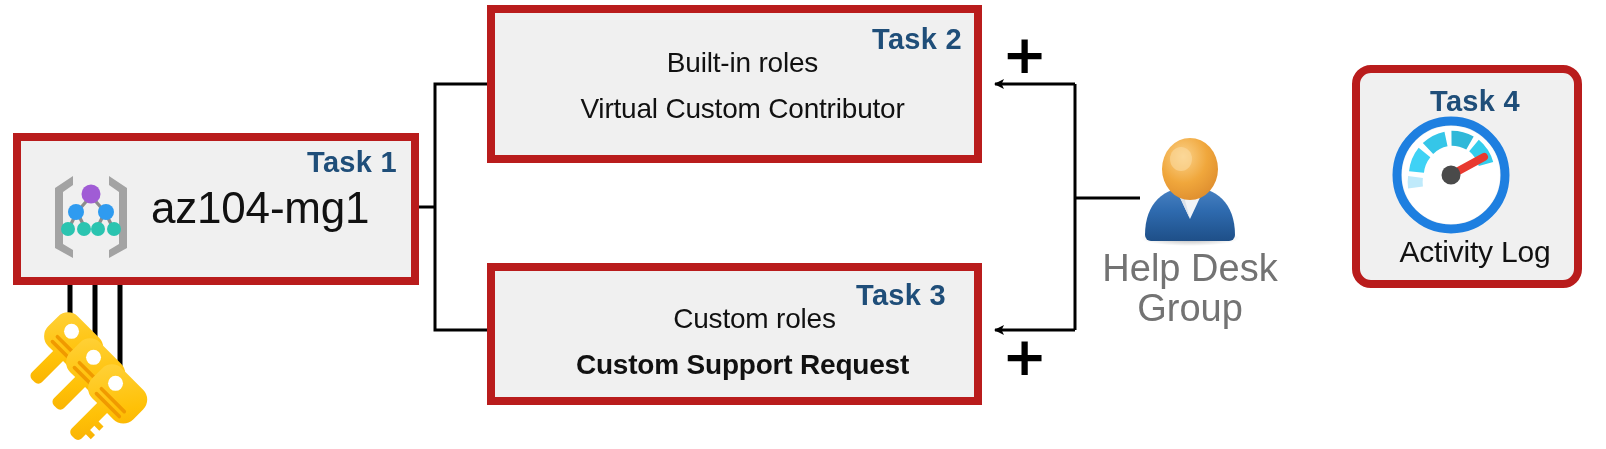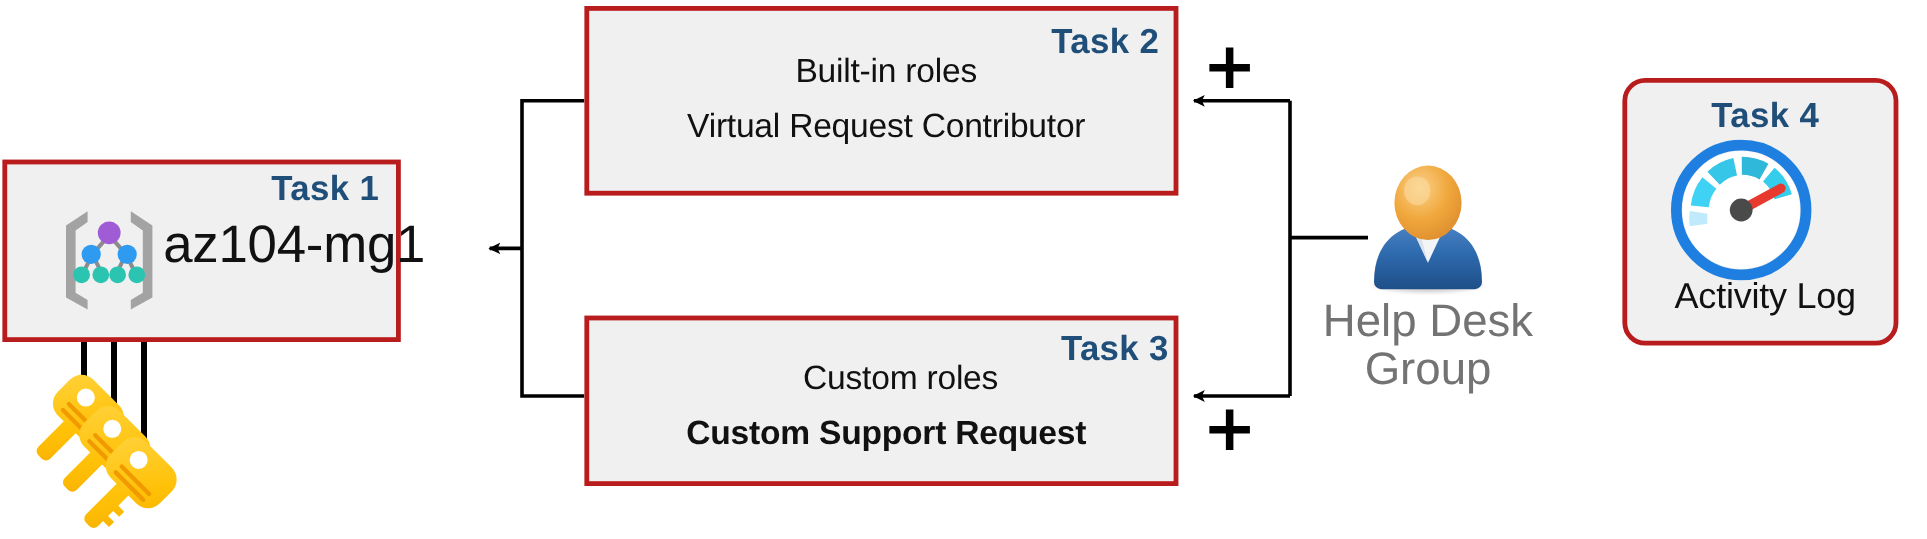--- a/index.html
+++ b/index.html
@@ -2,40 +2,40 @@
 <html><head>
 <meta charset="utf-8">
 <style>
   html,body{margin:0;padding:0;background:#ffffff;}
   body{width:1606px;height:449px;overflow:hidden;
        font-family:"Liberation Sans",sans-serif;}
   #stage{position:relative;width:1606px;height:449px;background:#fff;}
 
   
   .task-box{position:absolute;box-sizing:border-box;
-            background:#F0F0F0;border:4px solid #b91c1c;}
+            background:#F0F0F0;border:8px solid #b91c1c;}
   .task-tag{position:absolute;color:#1F4E79;font-weight:bold;
             font-size:29px;letter-spacing:.3px;white-space:nowrap;}
   .box-text{position:absolute;color:#111;font-size:28px;
             text-align:center;white-space:nowrap;letter-spacing:-.2px;}
 
   
-  #task1{left:2px;top:133px;width:332px;height:152px;}
+  #task1{left:13px;top:133px;width:406px;height:152px;}
   #task1-tag{right:14px;top:5px;}
   #task1-name{left:130px;top:42px;width:240px;text-align:left;font-size:44px;}
 
   
   #task2{left:487px;top:5px;width:495px;height:158px;}
   #task2-tag{right:12px;top:10px;}
   #task2-l1{left:0;top:34px;width:495px;}
   #task2-l2{left:0;top:80px;width:495px;}
 
   
   #task3{left:487px;top:263px;width:495px;height:142px;}
-  #task3-tag{right:4px;top:8px;}
+  #task3-tag{right:28px;top:8px;}
   #task3-l1{left:12px;top:32px;width:495px;}
   #task3-l2{left:0;top:78px;width:495px;font-weight:bold;}
 
   
   #task4{left:1352px;top:65px;width:230px;height:223px;border-radius:19px;}
   #task4-tag{left:0;top:12px;width:230px;text-align:center;}
   #task4-label{left:0;top:162px;width:230px;font-size:30px;}
 
   
   #wires{position:absolute;left:0;top:0;width:1606px;height:449px;
@@ -155,21 +155,21 @@
         <circle cx="20" cy="15" r="7.5" fill="#FFFFFF"></circle>
         <rect x="12" y="27" width="36" height="3.6" rx="1.8" fill="#F09A00"></rect>
         <rect x="12" y="34" width="36" height="3.6" rx="1.8" fill="#F09A00"></rect>
       </g>
     </g>
   </svg>
 
   <div class="task-box" id="task2">
     <span class="task-tag" id="task2-tag">Task 2</span>
     <span class="box-text" id="task2-l1">Built-in roles</span>
-    <span class="box-text" id="task2-l2">Virtual Request Contributor</span>
+    <span class="box-text" id="task2-l2">Virtual Custom Contributor</span>
   </div>
 
   <div class="task-box" id="task3">
     <span class="task-tag" id="task3-tag">Task 3</span>
     <span class="box-text" id="task3-l1">Custom roles</span>
     <span class="box-text" id="task3-l2">Custom Support Request</span>
   </div>
 
   <span class="plus" id="plus-top">+</span>
   <span class="plus" id="plus-bot">+</span>

